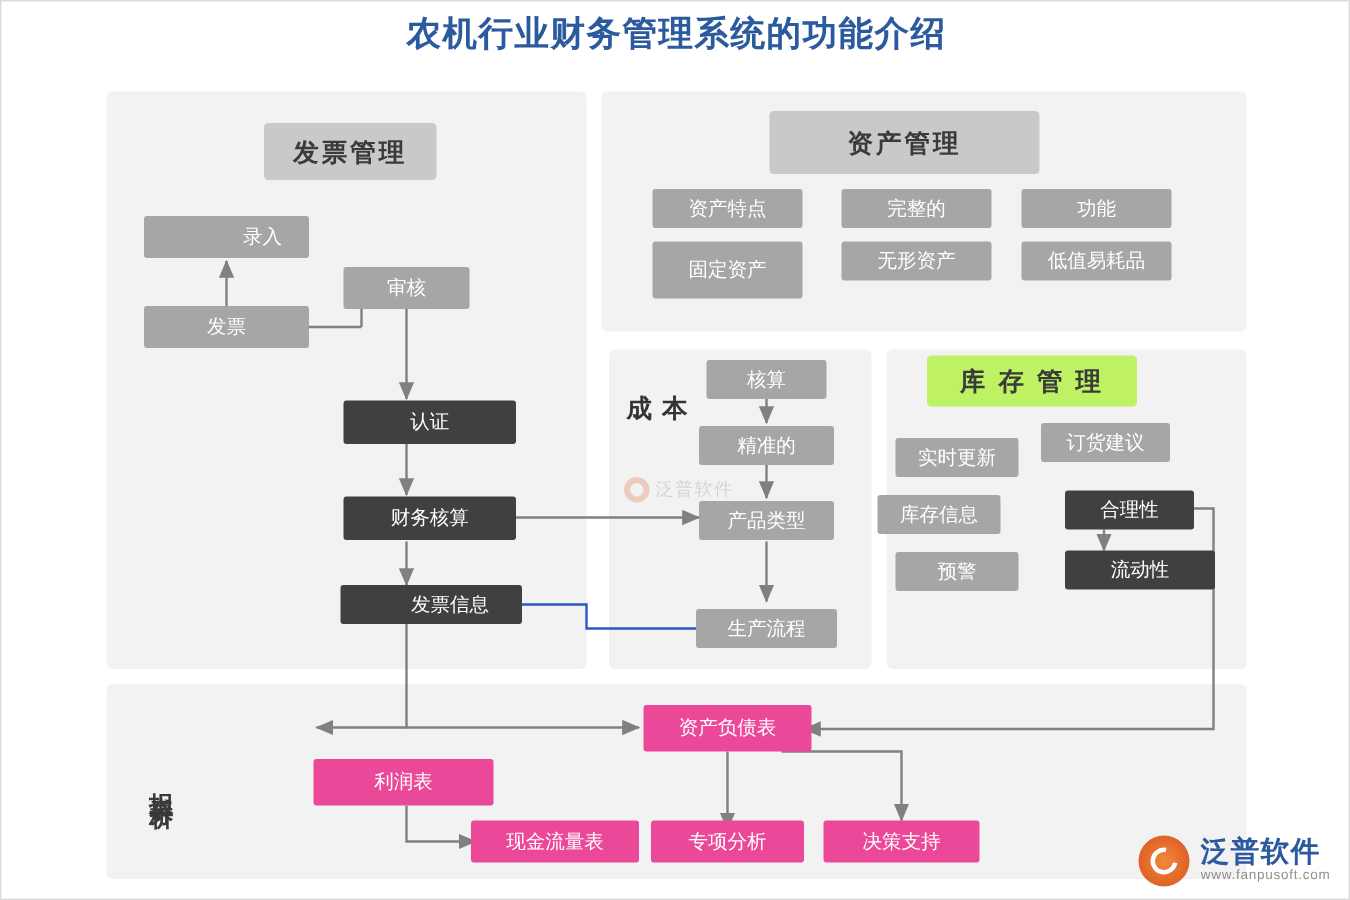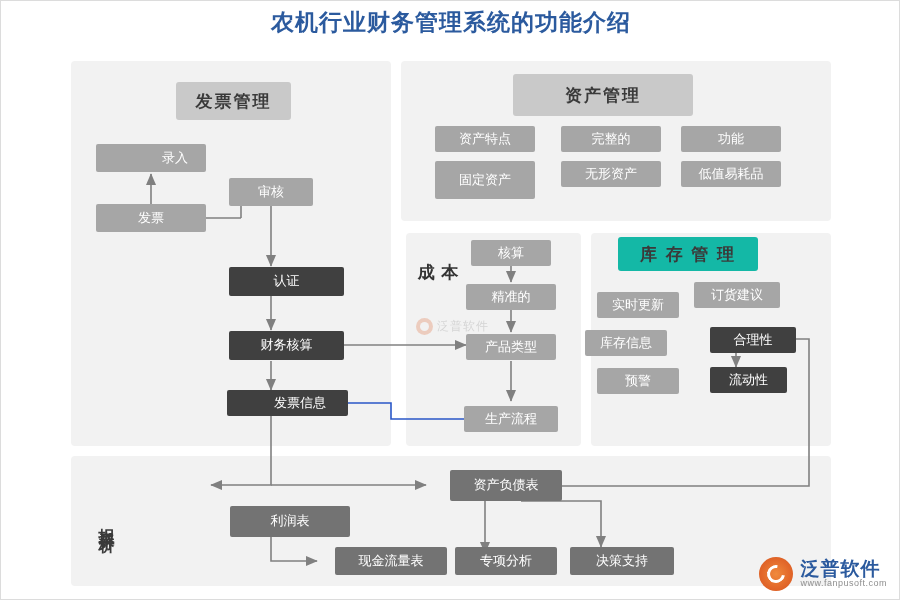--- a/index.html
+++ b/index.html
@@ -52,23 +52,22 @@
   .gray {
     background: #a6a6a6;
     color: #ffffff;
   }
   .blue {
     background: #404040;
     color: #ffffff;
     margin-left: 16px;
   }
   .darkgray {
-    background: #737373;
+    background: #ec4899;
     color: #ffffff;
-    margin-left: 21px;
   }
   .sechead {
     position: absolute;
     box-sizing: border-box;
     display: flex;
     align-items: center;
     justify-content: center;
     background: #c9c9c9;
     color: #3a3a3a;
     font-size: 17px;
@@ -229,21 +228,21 @@
     <path d="M270,536 L270,560 L316,560" stroke="#808080" stroke-width="1.6" fill="none" marker-end="url(#ag)"></path>
 
     <path d="M484,500 L484,552" stroke="#808080" stroke-width="1.6" fill="none" marker-end="url(#ag)"></path>
 
     <path d="M520,500 L600,500 L600,546" stroke="#808080" stroke-width="1.6" fill="none" marker-end="url(#ag)"></path>
   </svg>
 
   <div class="sechead" style="left:175px; top:81px; width:115px; height:38px;">发票管理</div>
   <div class="sechead" style="left:512px; top:73px; width:180px; height:42px;">资产管理</div>
   <div class="costlabel" style="left:410px; top:263px; width:55px;">成 本</div>
-  <div class="sechead" style="left:617px; top:236px; width:140px; height:34px; background:#14b8a6;">库 存 管 理</div>
+  <div class="sechead" style="left:617px; top:236px; width:140px; height:34px; background:#bef264;">库 存 管 理</div>
   <div class="vtext" style="left:85px; top:466px; width:40px; height:108px;">报表分析</div>
 
   <div class="node gray" style="left:95px; top:143px; width:110px; height:28px;padding-left:48px;">录入</div>
   <div class="node gray" style="left:228px; top:177px; width:84px; height:28px;">审核</div>
   <div class="node gray" style="left:95px; top:203px; width:110px; height:28px;">发票</div>
   <div class="node blue" style="left:212px; top:266px; width:115px; height:29px;">认证</div>
   <div class="node blue" style="left:212px; top:330px; width:115px; height:29px;">财务核算</div>
   <div class="node blue" style="left:210px; top:389px; width:121px; height:26px;padding-left:25px;">发票信息</div>
 
   <div class="node gray" style="left:560px; top:125px; width:100px; height:26px;">完整的</div>
@@ -256,21 +255,21 @@
   <div class="node gray" style="left:470px; top:239px; width:80px; height:26px;">核算</div>
   <div class="node gray" style="left:465px; top:283px; width:90px; height:26px;">精准的</div>
   <div class="node gray" style="left:465px; top:333px; width:90px; height:26px;">产品类型</div>
   <div class="node gray" style="left:463px; top:405px; width:94px; height:26px;">生产流程</div>
 
   <div class="node gray" style="left:596px; top:291px; width:82px; height:26px;">实时更新</div>
   <div class="node gray" style="left:693px; top:281px; width:86px; height:26px;">订货建议</div>
   <div class="node gray" style="left:584px; top:329px; width:82px; height:26px;">库存信息</div>
   <div class="node blue" style="left:693px; top:326px; width:86px; height:26px;">合理性</div>
   <div class="node gray" style="left:596px; top:367px; width:82px; height:26px;">预警</div>
-  <div class="node blue" style="left:693px; top:366px; width:77px; height:26px;">流动性</div>
+  <div class="node blue" style="left:693px; top:366px; width:100px; height:26px;">流动性</div>
 
   <div class="node darkgray" style="left:428px; top:469px; width:112px; height:31px;">资产负债表</div>
   <div class="node darkgray" style="left:208px; top:505px; width:120px; height:31px;">利润表</div>
   <div class="node darkgray" style="left:313px; top:546px; width:112px; height:28px;">现金流量表</div>
   <div class="node darkgray" style="left:433px; top:546px; width:102px; height:28px;">专项分析</div>
   <div class="node darkgray" style="left:548px; top:546px; width:104px; height:28px;">决策支持</div>
 
   <div class="wm-center">
     <div class="wm-circle"></div>
     <div class="wm-text">泛普软件</div>

